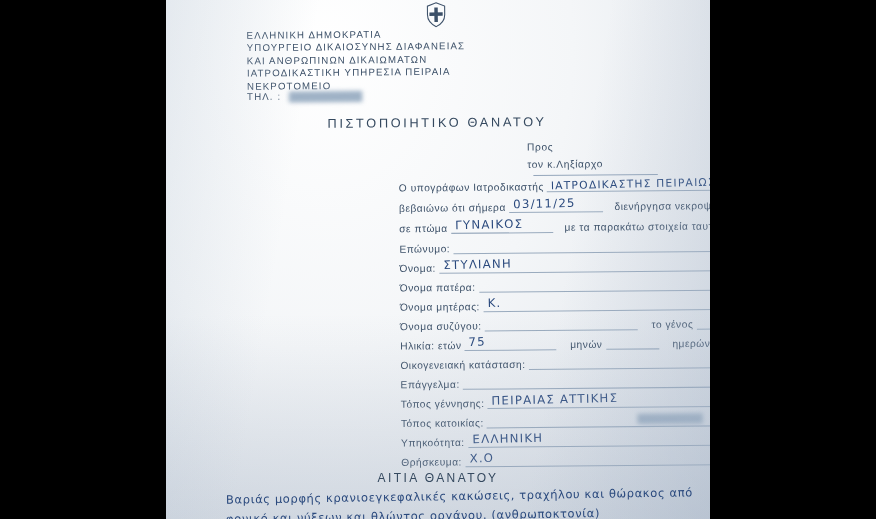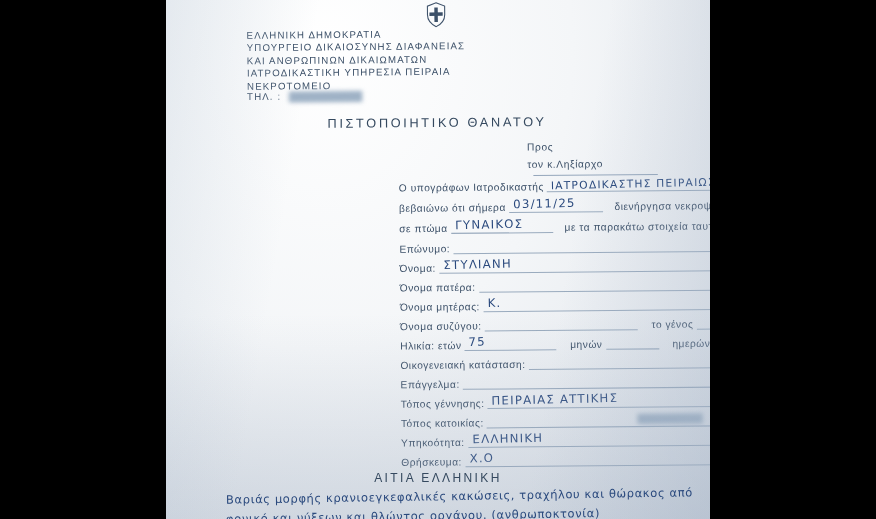--- a/index.html
+++ b/index.html
@@ -339,18 +339,18 @@
         <span class="lbl">Θρήσκευμα:</span>
         <span class="line" style="width:300px;">
           <span class="hand">Χ.Ο</span>
         </span>
       </div>
 
     </div>
   </div>
 
   <div id="paper-lower" style="position:absolute; left:166px; top:0; width:544px; height:519px; pointer-events:none; z-index:20;">
-    <div class="cause-title" style="top:471px;">ΑΙΤΙΑ ΕΛΛΗΝΙΚΗ</div>
+    <div class="cause-title" style="top:471px;">ΑΙΤΙΑ ΘΑΝΑΤΟΥ</div>
     <div class="cause-line1" style="left:60px; top:489px; font-size:11.5px;">Βαριάς μορφής κρανιοεγκεφαλικές κακώσεις, τραχήλου και θώρακος από</div>
     <div class="cause-line2" style="left:60px; top:509px; font-size:11.5px;">φονικό και νύξεων και θλώντος οργάνου.  (ανθρωποκτονία)</div>
   </div>
 
 </div>
 
 </body></html>

